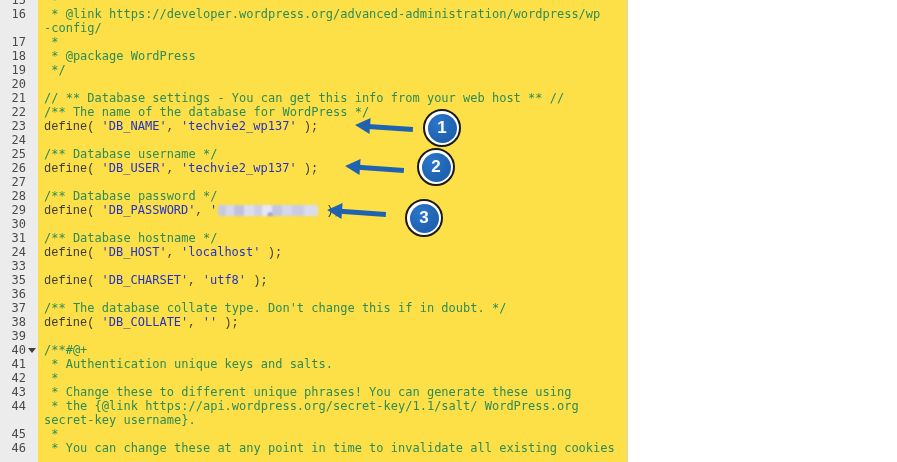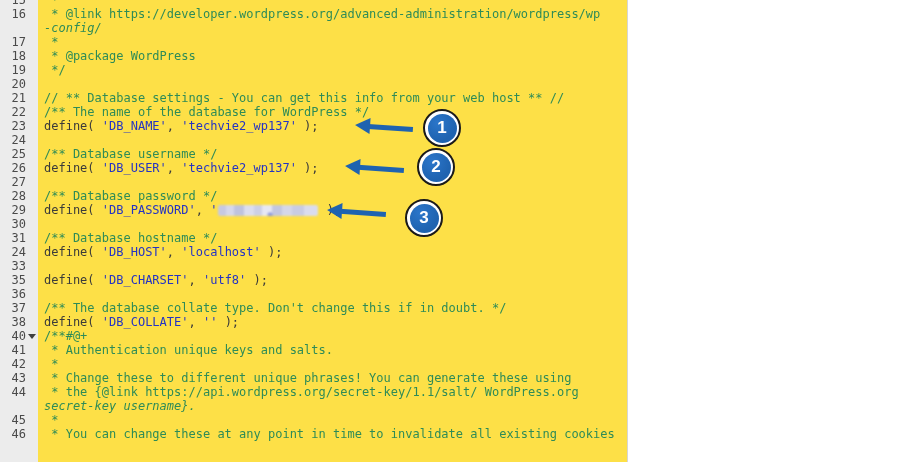--- a/index.html
+++ b/index.html
@@ -22,24 +22,24 @@
     width:38px;flex:0 0 38px;position:relative;
     color:var(--linenum,#4a4a4a);
   }
   .num{display:block;text-align:right;padding-right:12px;}
   .fold{
     position:absolute;right:2px;top:5px;width:0;height:0;
     border-left:4px solid transparent;border-right:4px solid transparent;
     border-top:5px solid #3f3f3f;
   }
   .code{flex:1;padding-left:6px;white-space:pre;color:var(--code,#3a3a3a);}
-  .code.cont{font-style:italic;}
+  .code.cont{}
   .c{color:var(--comment,#2e8b57);}
   .s{color:var(--string,#2433c4);}
-  .k{color:var(--code,#3a3a3a);}
+  .k{color:var(--code,#3a3a3a);font-family:Liberation Mono, monospace;}
   .blurpill{
     display:inline-block;width:100px;height:11px;border-radius:2px;
     margin:0 1px;vertical-align:-2px;
     background:
       radial-gradient(circle at 52% 90%, rgba(70,90,200,.55) 0 2px, transparent 3px),
       linear-gradient(90deg,
         #c7c9e2 0 8%, #d6d8eb 8% 16%, #bfc3de 16% 26%, #dcdeef 26% 36%,
         #cdd0e6 36% 44%, #e7e8f4 44% 54%, #c3c7e0 54% 64%, #d5d7ea 64% 74%,
         #c9cce4 74% 86%, #dadcee 86% 100%);
     filter:blur(1.1px);
@@ -215,20 +215,26 @@
         <div class="code"><span class="c">/** The database collate type. Don't change this if in doubt. */</span></div>
       </div>
       <div class="row">
         <div class="gutter">
           <span class="num">38</span>
         </div>
         <div class="code"><span class="k">define( </span><span class="s">'DB_COLLATE'</span><span class="k">, </span><span class="s">''</span><span class="k"> );</span></div>
       </div>
       <div class="row">
         <div class="gutter">
+          <span class="num">39</span>
+        </div>
+        <div class="code"></div>
+      </div>
+      <div class="row">
+        <div class="gutter">
           <span class="num">40</span>
           <span class="fold"></span>
         </div>
         <div class="code"><span class="c">/**#@+</span></div>
       </div>
       <div class="row">
         <div class="gutter">
           <span class="num">41</span>
         </div>
         <div class="code"><span class="c"> * Authentication unique keys and salts.</span></div>

